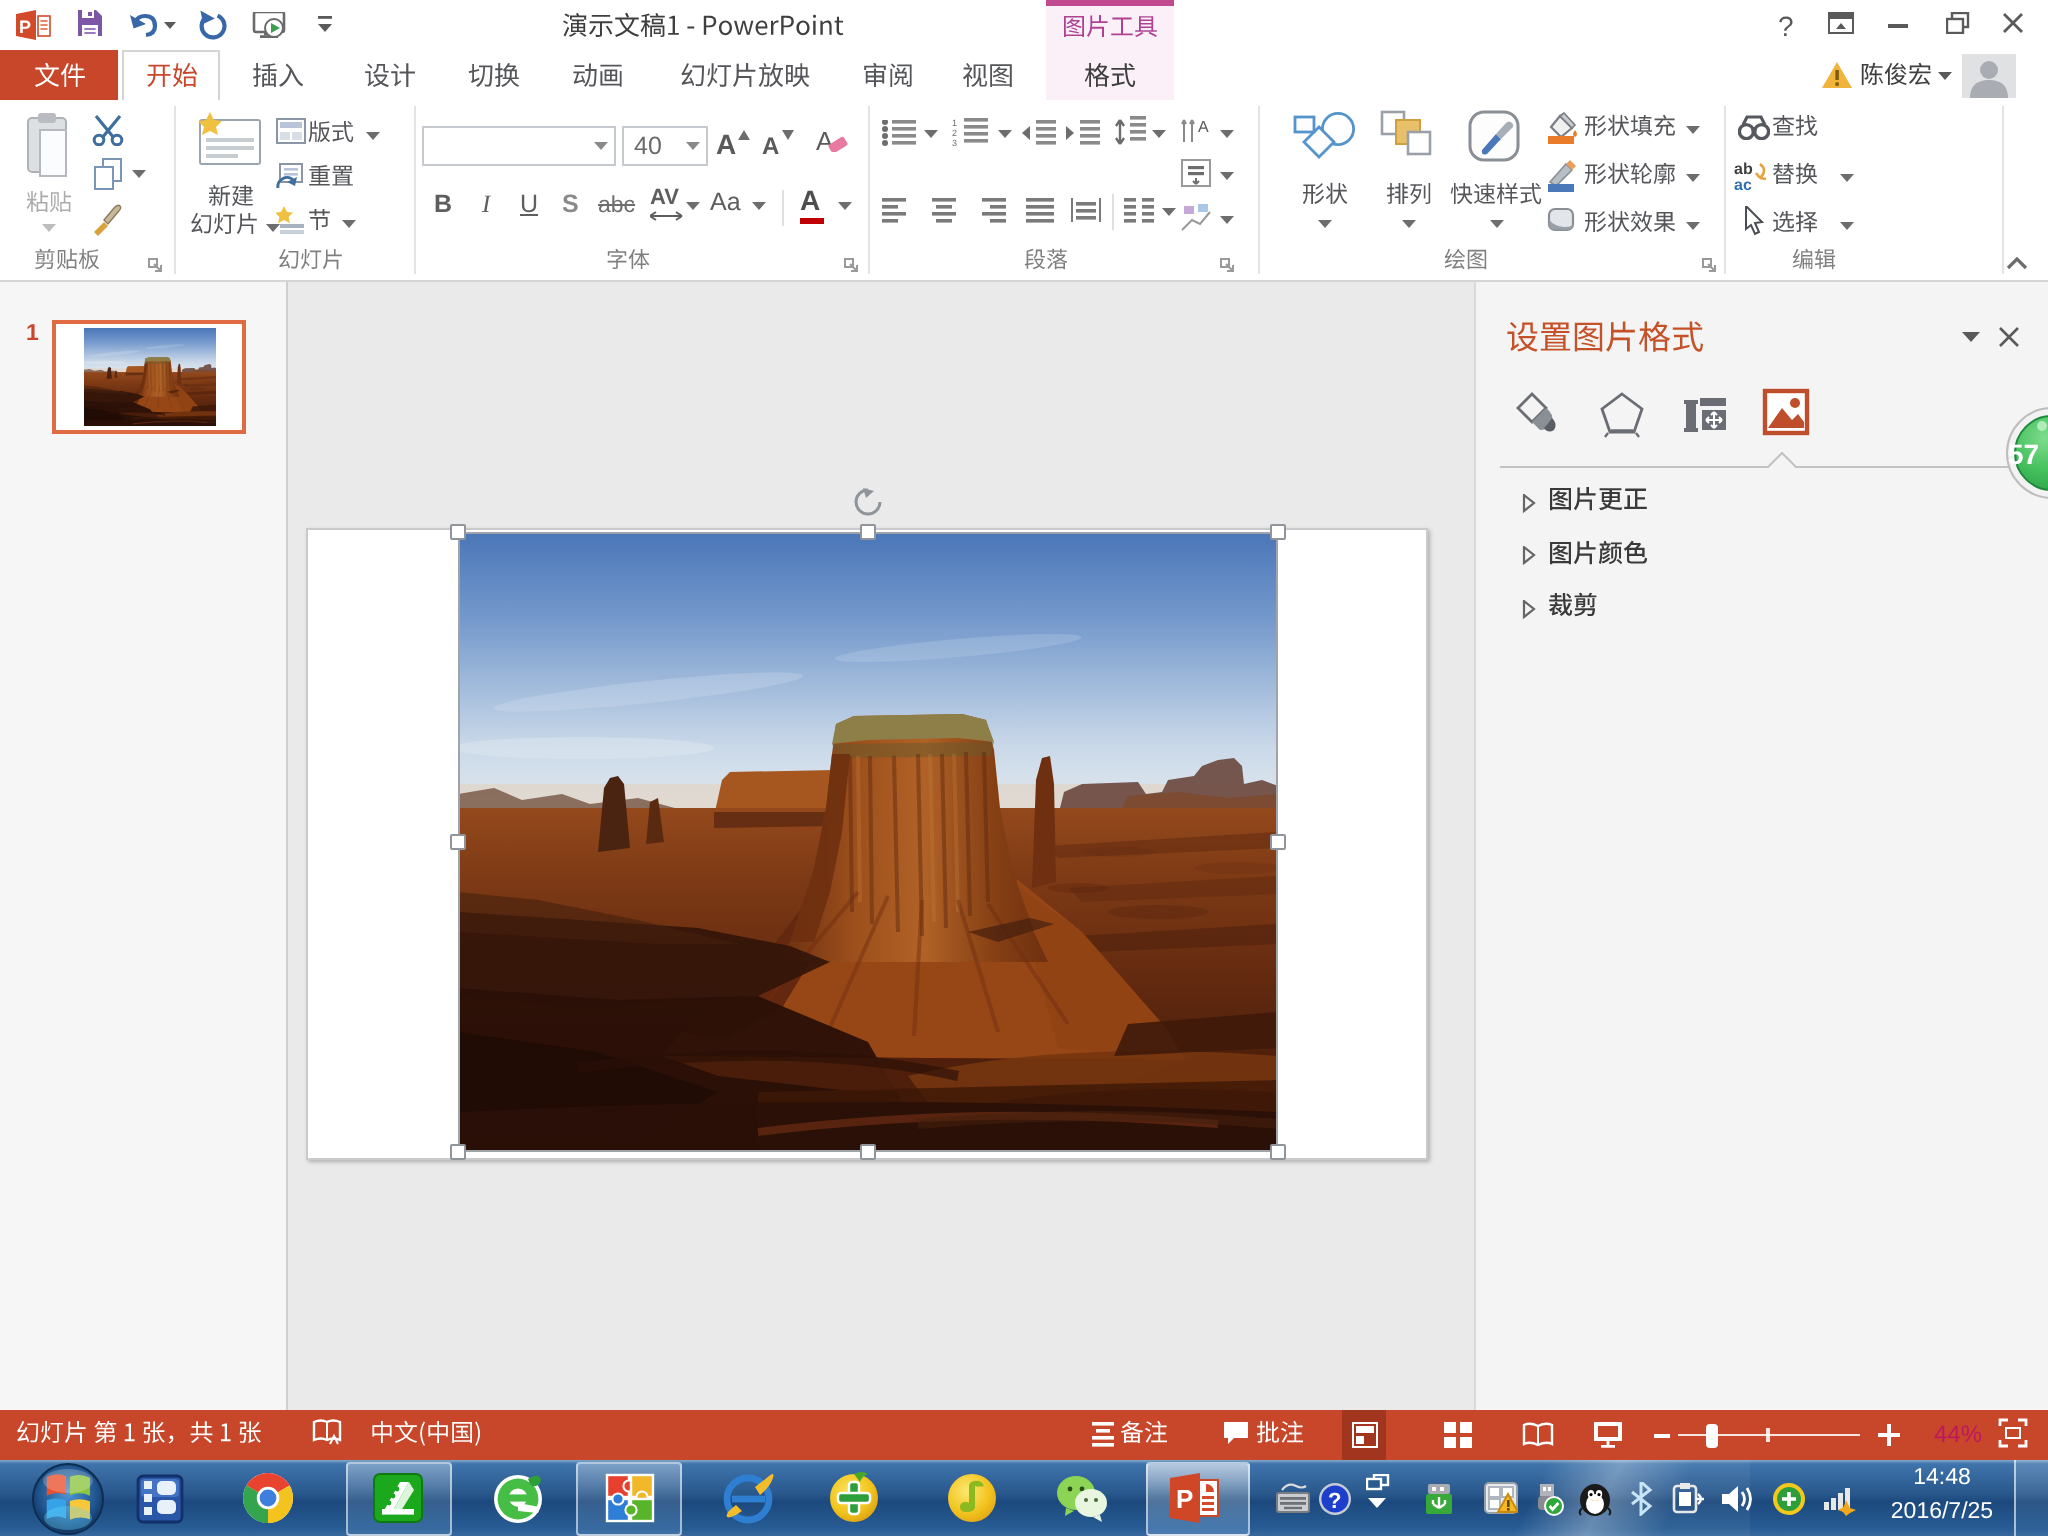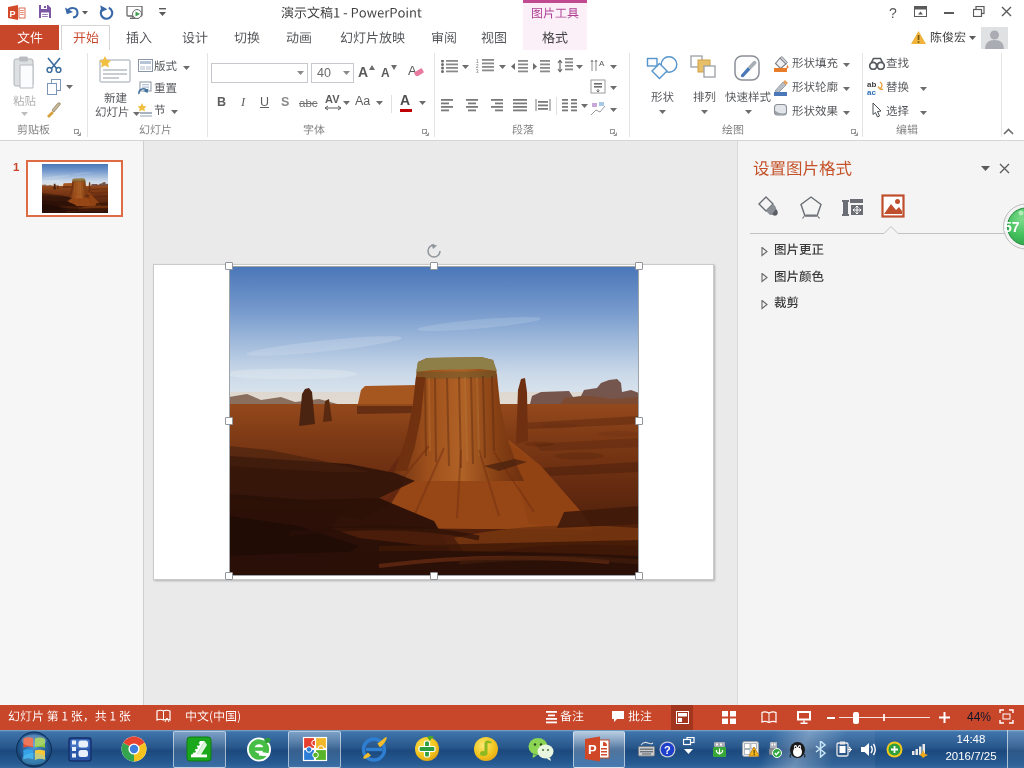--- a/index.html
+++ b/index.html
@@ -704,21 +704,21 @@
     <path d="M8 10.5 V12.5 M4.5 13.2 H11.5" stroke="#fff" stroke-width="1.4"></path>
   </svg>
 <div style="position:absolute;left:827px;top:716.5px;width:8px;height:2px;background:#fff"></div>
 <div style="position:absolute;left:839px;top:717px;width:91px;height:1px;background:rgba(255,255,255,0.85)"></div>
 <div style="position:absolute;left:883px;top:714px;width:1.5px;height:7px;background:rgba(255,255,255,0.85)"></div>
 <div style="position:absolute;left:853px;top:711.5px;width:6px;height:12px;background:#fff;border-radius:2px"></div>
 <svg style="position:absolute;left:939px;top:712px" width="11" height="11" viewBox="0 0 11 11">
     <rect x="4.5" y="0" width="2" height="11" fill="#fff"></rect>
     <rect x="0" y="4.5" width="11" height="2" fill="#fff"></rect>
   </svg>
-<div style="position:absolute;left:967px;top:710px;font:400 12px 'Liberation Sans', sans-serif;color:#0f172a;white-space:nowrap">44%</div>
+<div style="position:absolute;left:967px;top:710px;font:400 12px 'Liberation Sans', sans-serif;color:#be185d;white-space:nowrap">44%</div>
 <svg style="position:absolute;left:999px;top:709px" width="15" height="15" viewBox="0 0 15 15">
     <path d="M1 4 V1 H5 M10 1 H14 V4 M14 11 V14 H10 M5 14 H1 V11" fill="none" stroke="#fff" stroke-width="1.4"></path>
     <rect x="4" y="5" width="7" height="5" fill="none" stroke="#fff"></rect>
   </svg>
 <svg style="position:absolute;left:14px;top:731px" width="40" height="37" viewBox="0 0 40 37">
 <defs>
       <radialGradient id="orb" cx="0.5" cy="0.4" r="0.65">
         <stop offset="0" stop-color="#3E86C8"></stop>
         <stop offset="0.7" stop-color="#1E5188"></stop>
         <stop offset="1" stop-color="#0E2C50"></stop>

